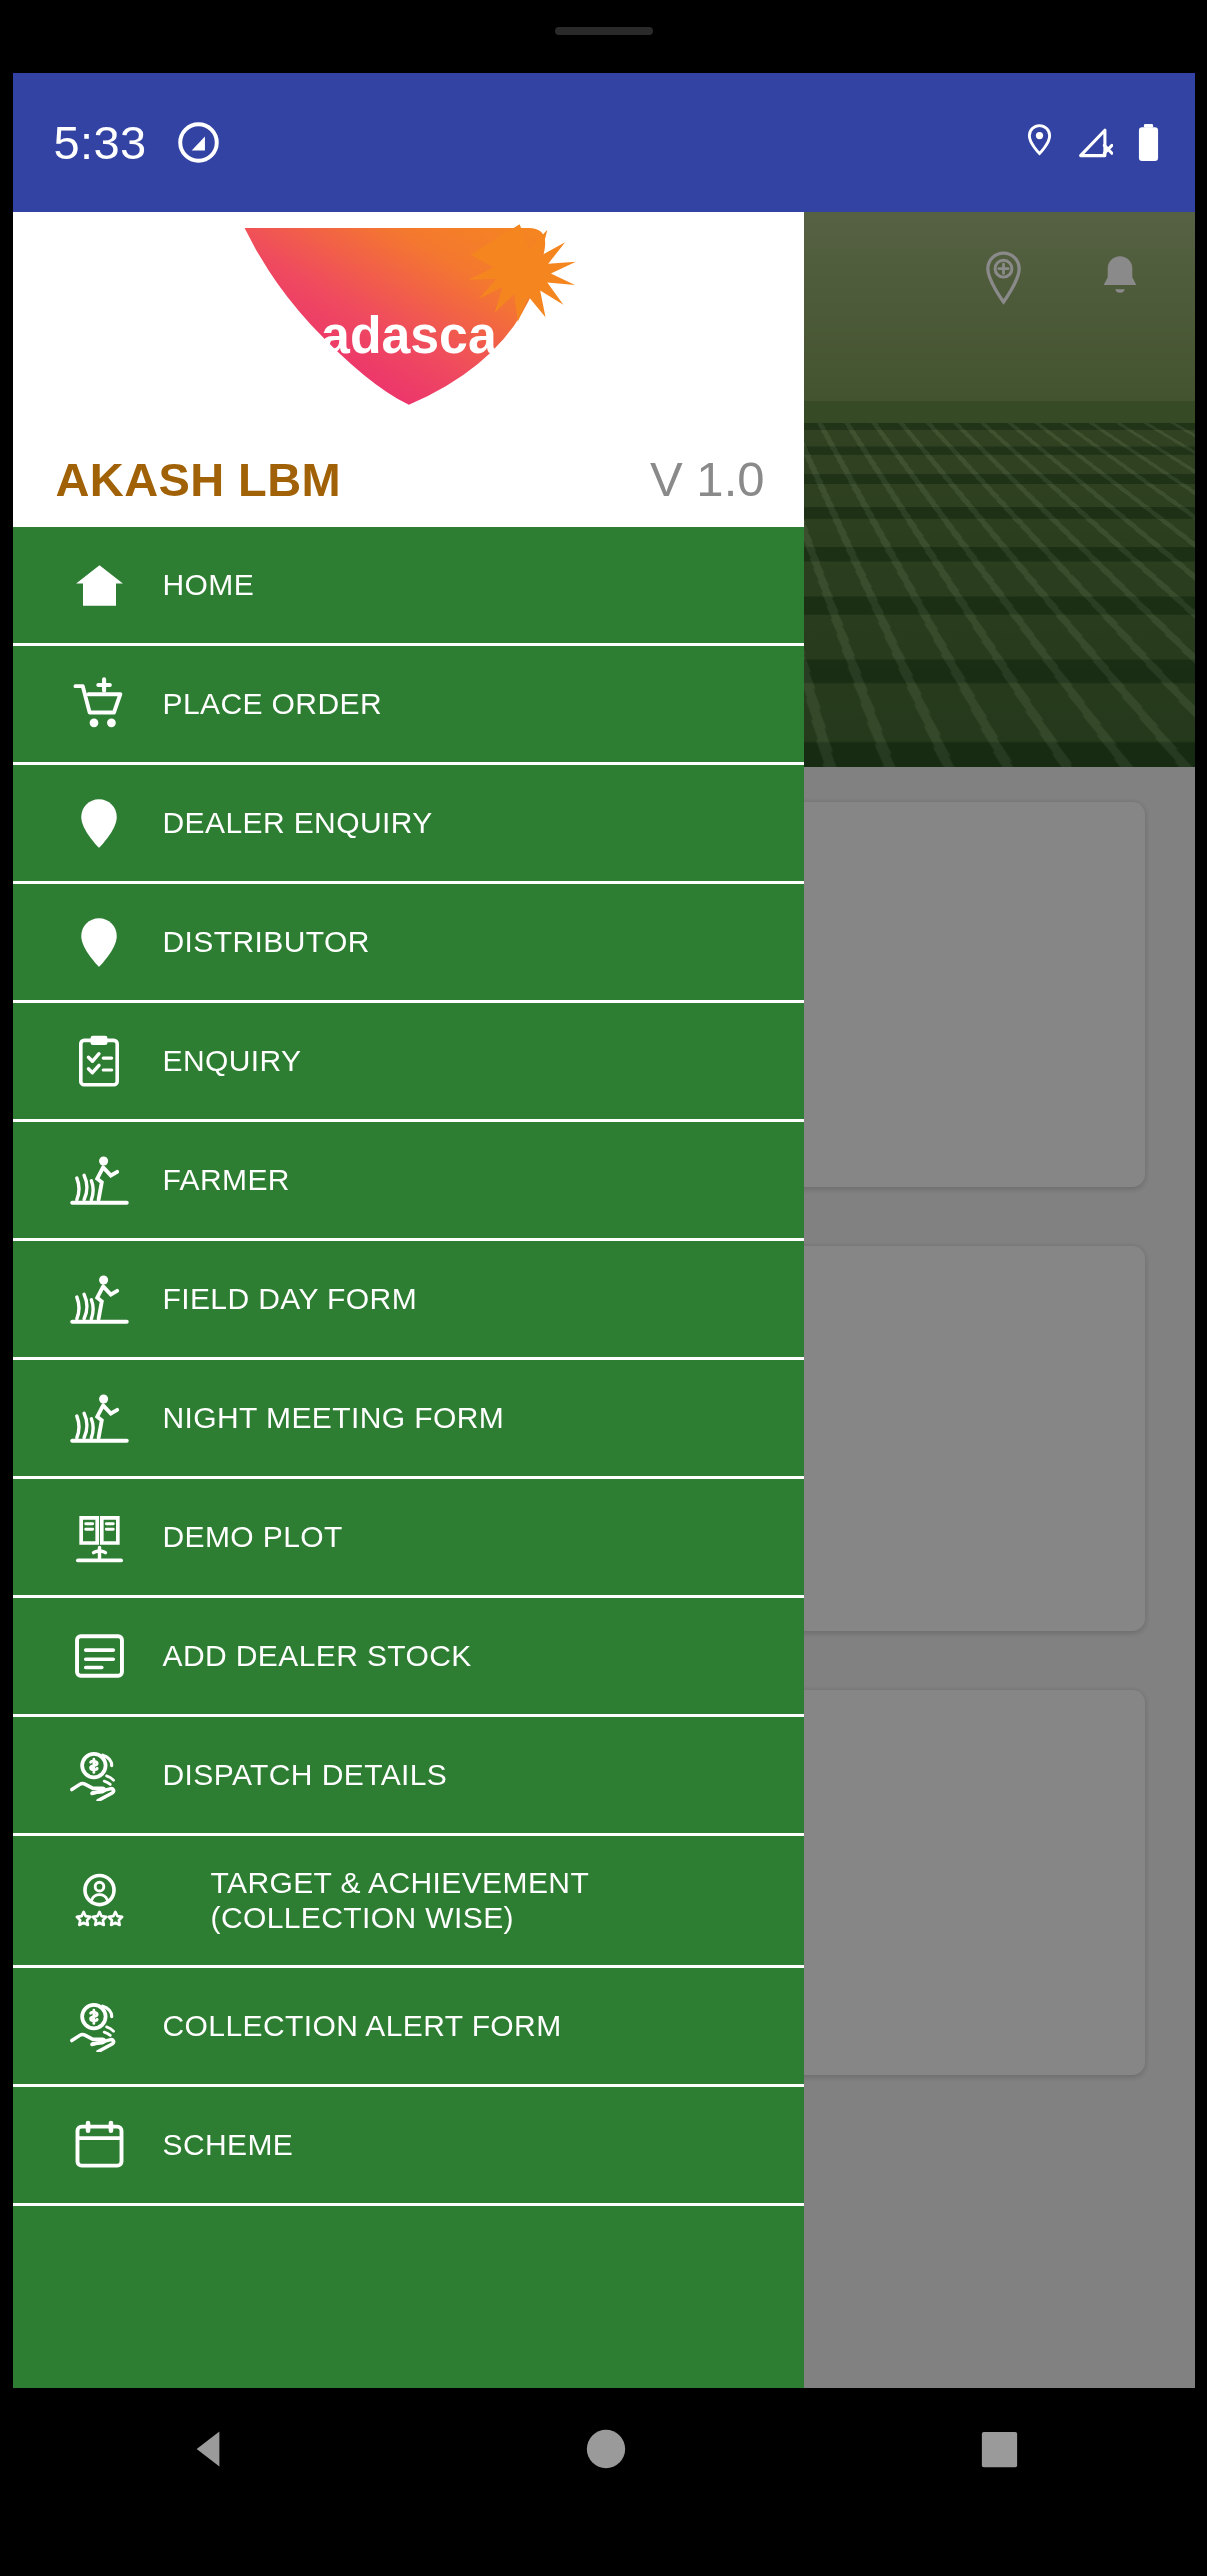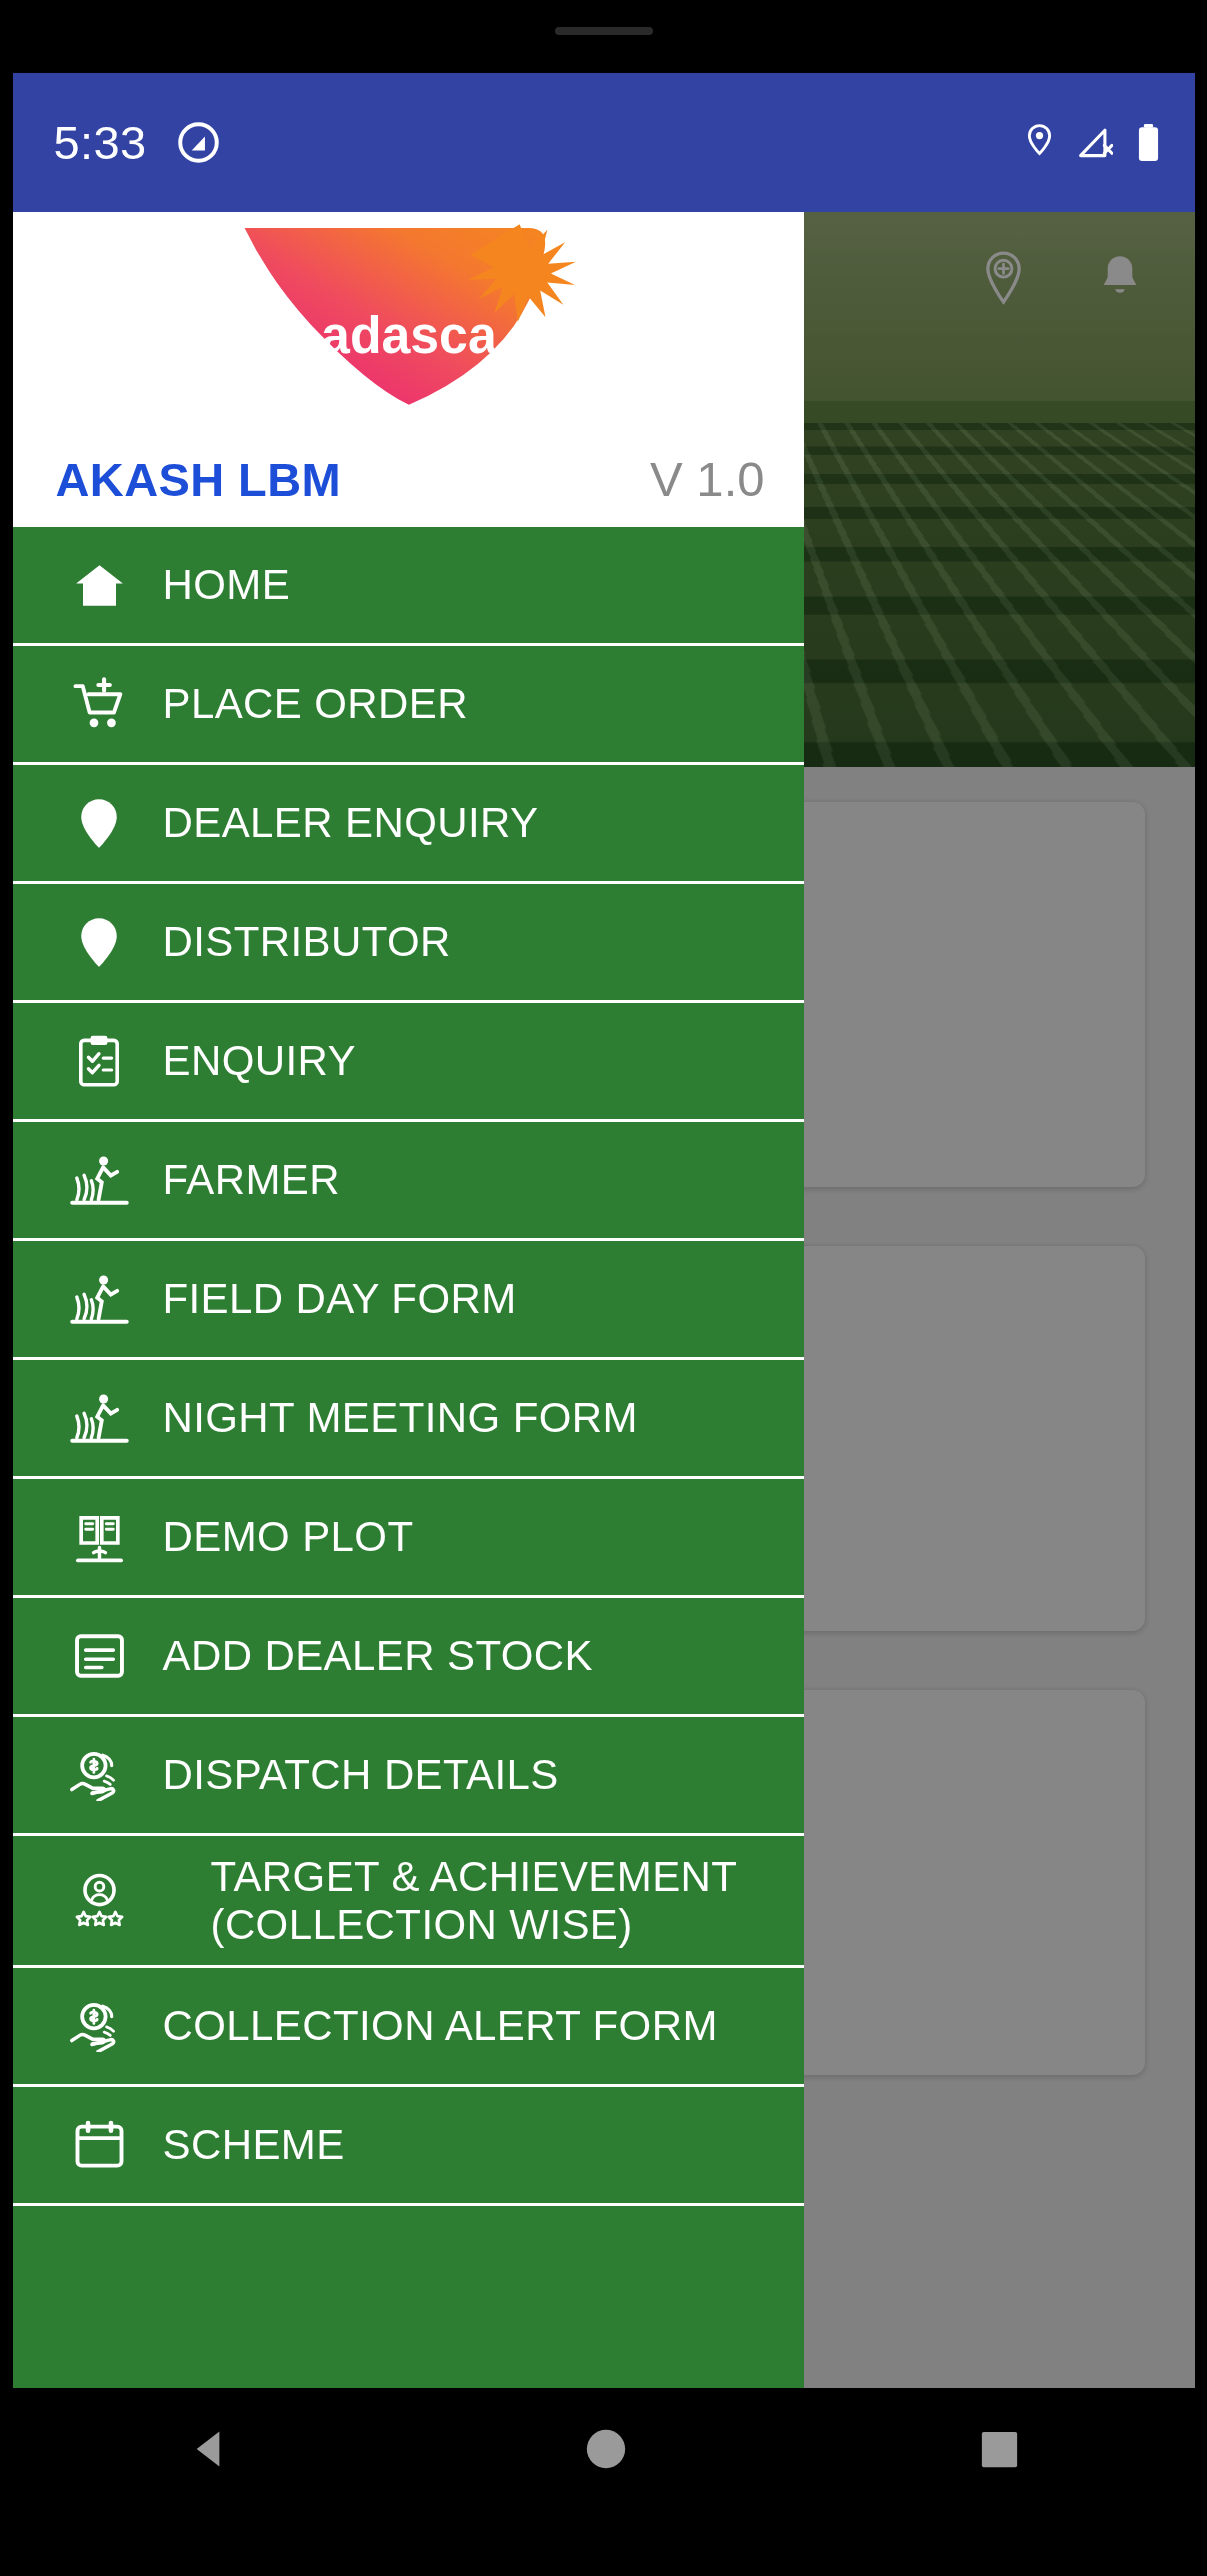--- a/index.html
+++ b/index.html
@@ -132,21 +132,21 @@
     align-items: center;
   }
   .logo-wrap {
     position: absolute; left: 50%; top: 7.2px;
     transform: translateX(-50%);
     width: 349px; height: 192px;
   }
   .logo-wrap svg { display: block; width: 100%; height: 100%; }
   .header-row { display: flex; align-items: baseline; width: 100%; }
   #app-name {
-    font-size: 47px; font-weight: bold; color: #1d4ed8;
+    font-size: 47px; font-weight: bold; color: #a16207;
     letter-spacing: 0.4px;
   }
   #app-version { margin-left: auto; font-size: 49px; color: #8a8a8a; }
 
   #menu { }
   .menu-item {
     display: flex; align-items: center;
     min-height: 119px;
     padding: 0 27px 0 48px;
     border-bottom: 3.6px solid #ffffff;
@@ -154,21 +154,21 @@
   }
   .menu-item.tall { min-height: 132px; gap: 48px; }
   .mi-icon {
     width: 77px; min-width: 77px;
     display: flex; align-items: center; justify-content: center;
   }
   .mi-icon svg { display: block; }
   .mi-label {
     margin-left: 25px;
     color: #ffffff;
-    font-size: 42px;
+    font-size: 30px;
     font-weight: 500;
     letter-spacing: 0.4px;
     line-height: 1.14;
   }
 
   
   #navbar {
     position: absolute; left: 12.5px; top: 2388px;
     width: 1182px; height: 122px;
     background: #000;

